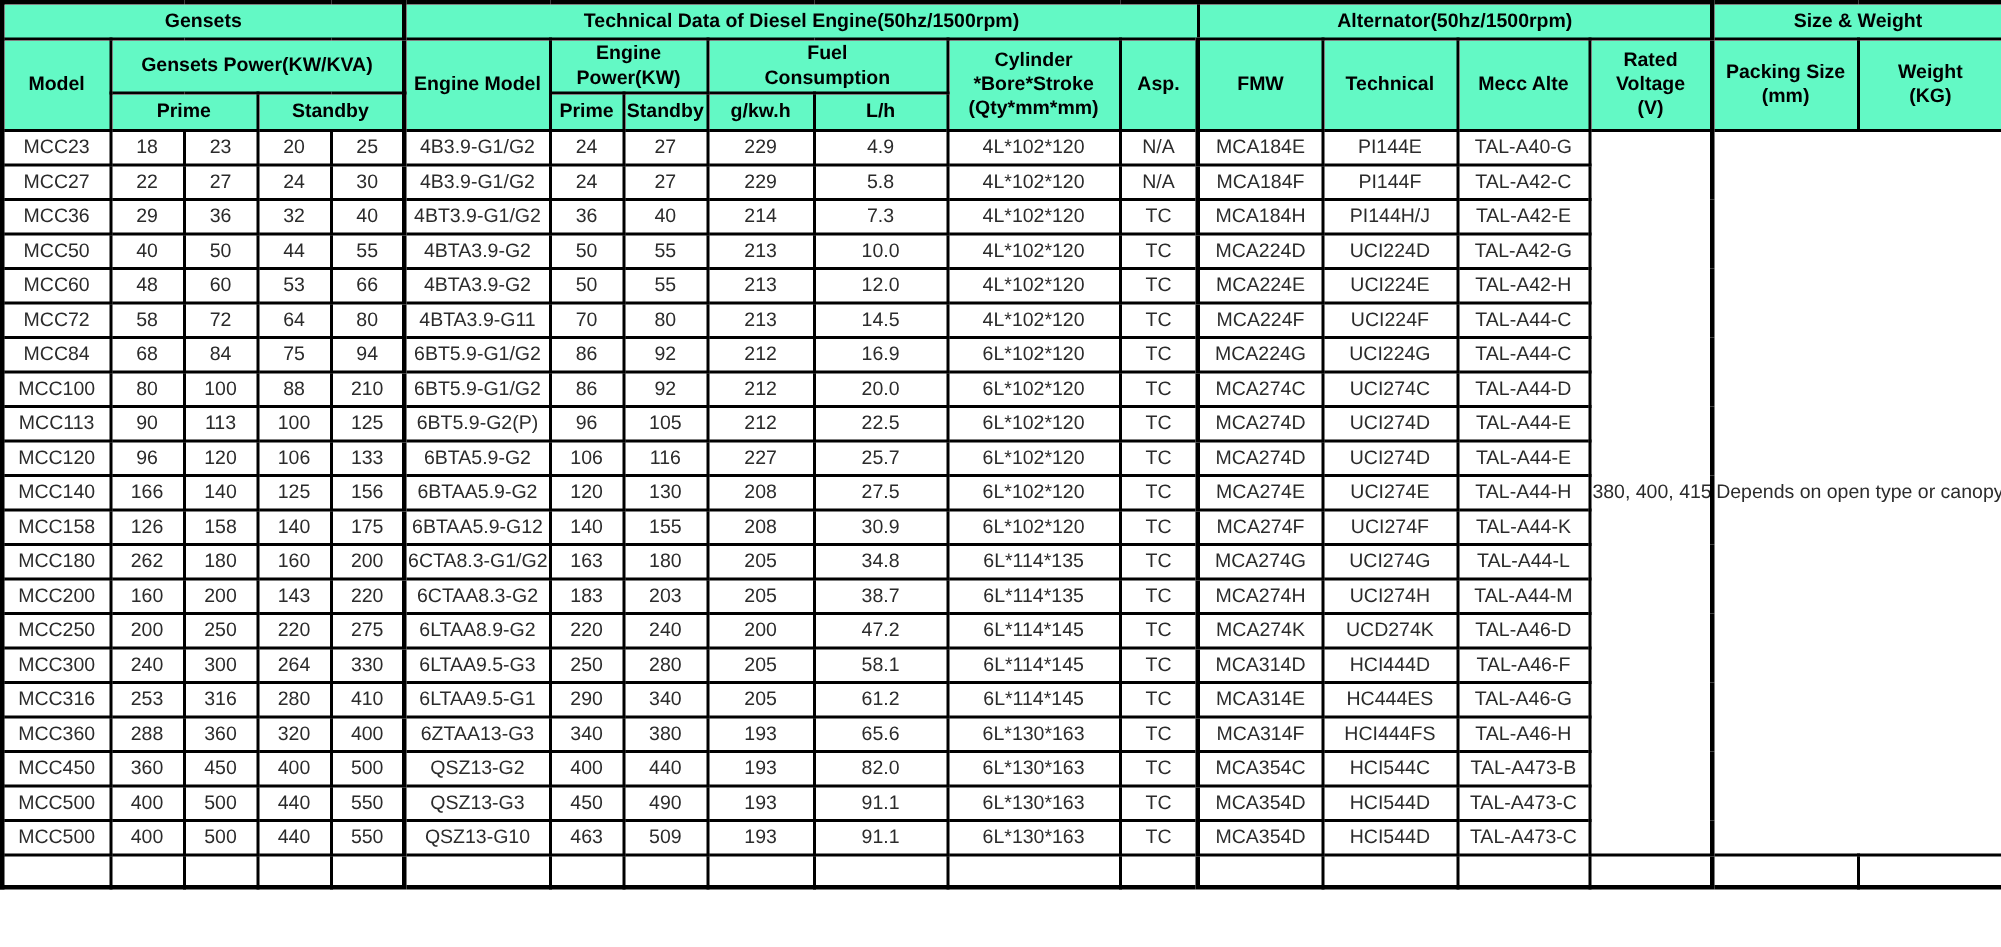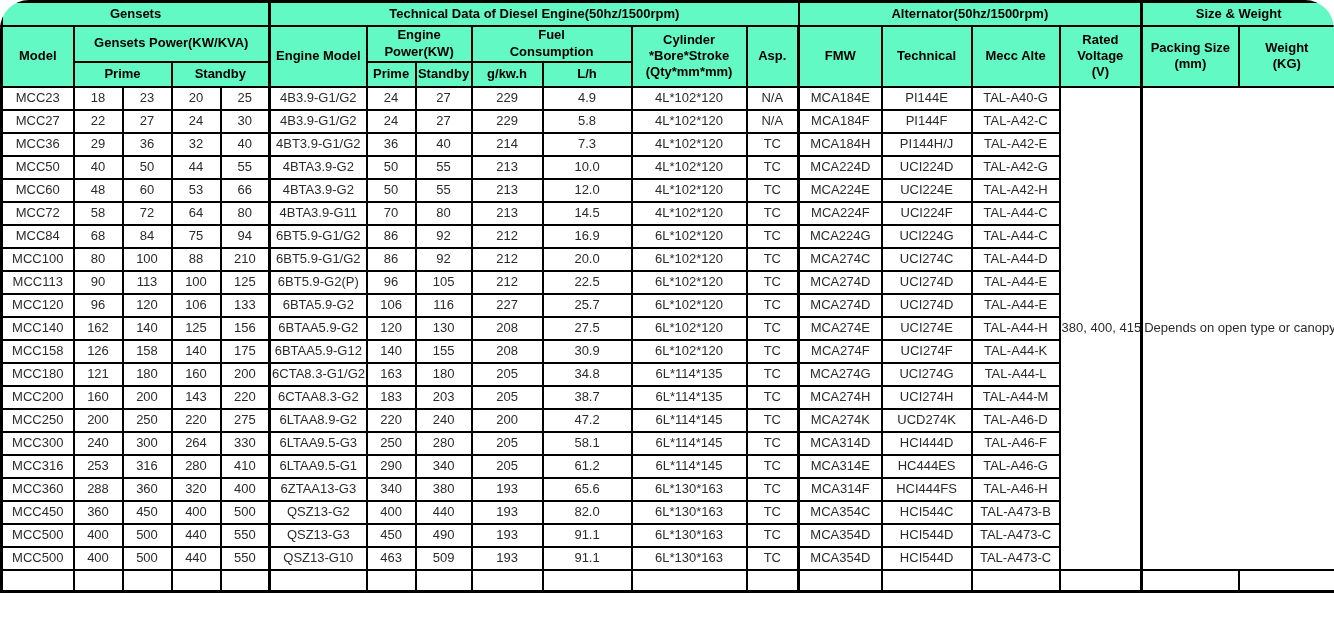--- a/index.html
+++ b/index.html
@@ -1,20 +1,19 @@
 <!DOCTYPE html>
 <html><head>
 <meta charset="utf-8">
 <style>
   * { box-sizing: border-box; }
   html, body { margin: 0; padding: 0; background: #fff; }
   #screen {
     width: 1334px; height: 631px; overflow: hidden; position: relative;
     font-family: "Liberation Sans", sans-serif;
-    border-radius: 29px;
   }
   table.spec {
     border-collapse: collapse;
     table-layout: fixed;
     width: 1334px;
     border: 3px solid #000;
   }
   table.spec th, table.spec td {
     border: 2px solid #000;
     text-align: center;
@@ -297,21 +296,21 @@
           <td>227</td>
           <td>25.7</td>
           <td>6L*102*120</td>
           <td>TC</td>
           <td class="sep-left">MCA274D</td>
           <td>UCI274D</td>
           <td>TAL-A44-E</td>
         </tr>
         <tr>
           <td>MCC140</td>
-          <td>162</td>
+          <td>166</td>
           <td>140</td>
           <td>125</td>
           <td>156</td>
           <td class="sep-left">6BTAA5.9-G2</td>
           <td>120</td>
           <td>130</td>
           <td>208</td>
           <td>27.5</td>
           <td>6L*102*120</td>
           <td>TC</td>
@@ -331,21 +330,21 @@
           <td>208</td>
           <td>30.9</td>
           <td>6L*102*120</td>
           <td>TC</td>
           <td class="sep-left">MCA274F</td>
           <td>UCI274F</td>
           <td>TAL-A44-K</td>
         </tr>
         <tr>
           <td>MCC180</td>
-          <td>121</td>
+          <td>262</td>
           <td>180</td>
           <td>160</td>
           <td>200</td>
           <td class="sep-left">6CTA8.3-G1/G2</td>
           <td>163</td>
           <td>180</td>
           <td>205</td>
           <td>34.8</td>
           <td>6L*114*135</td>
           <td>TC</td>

